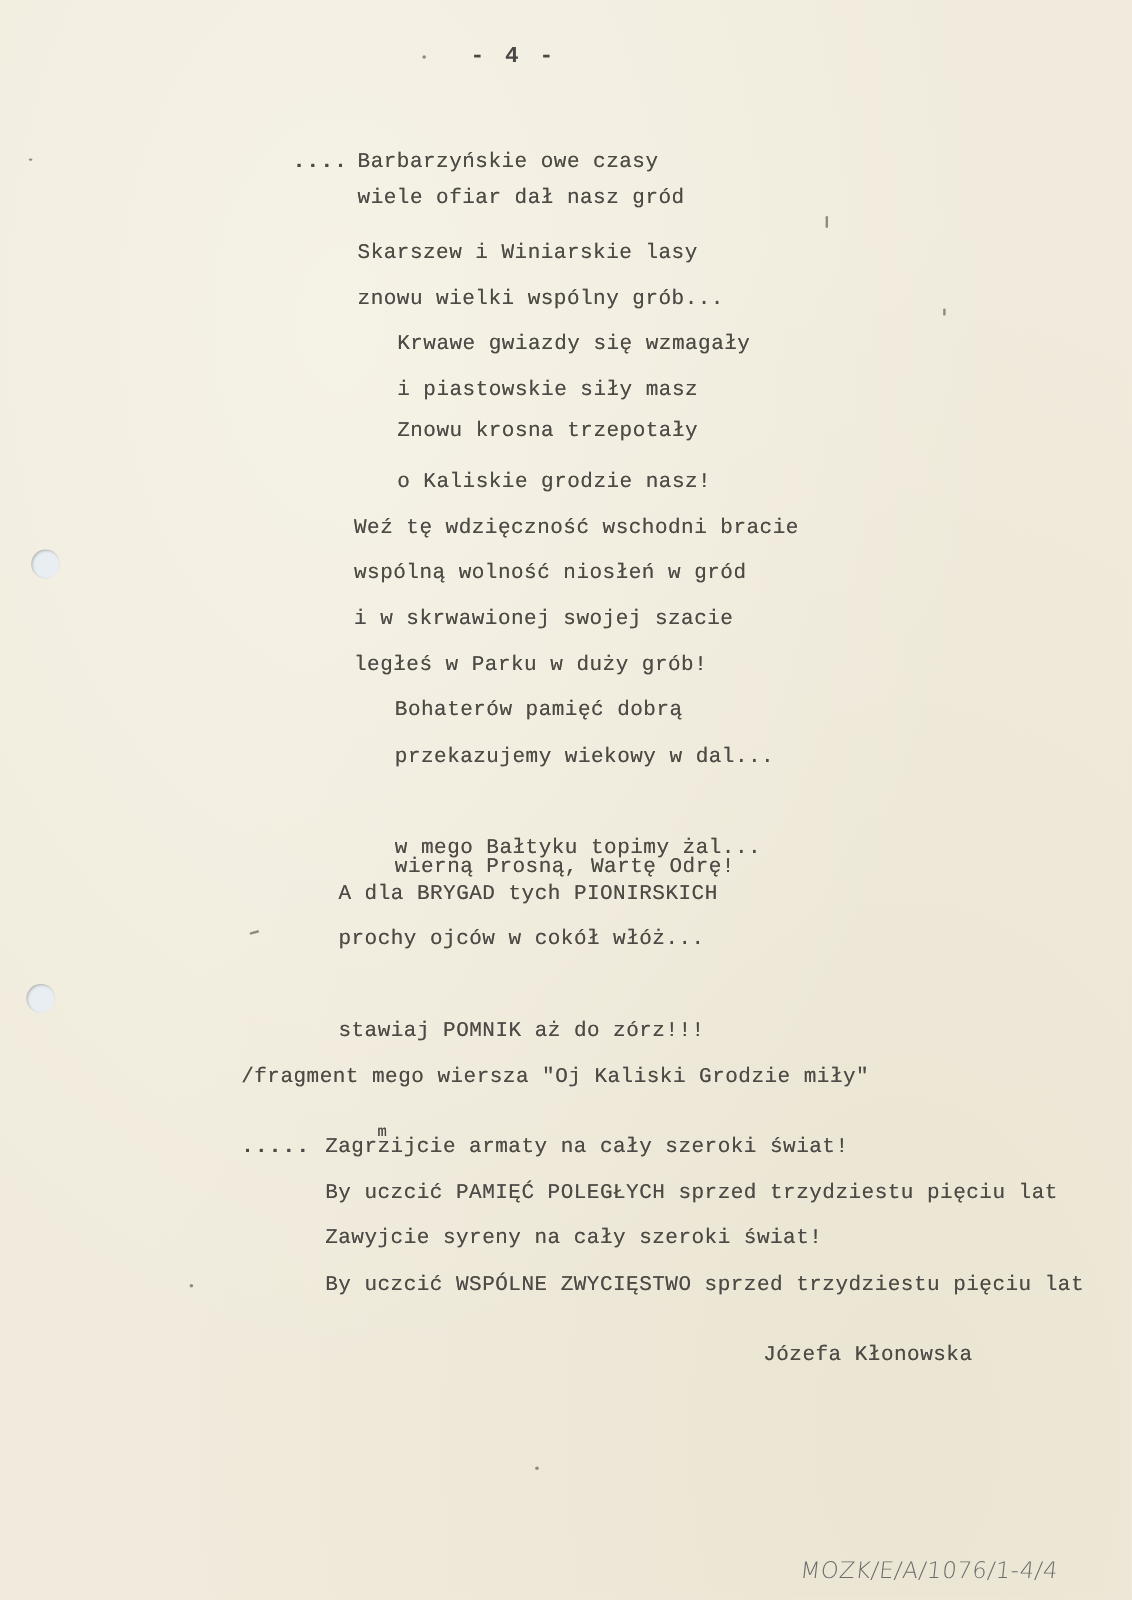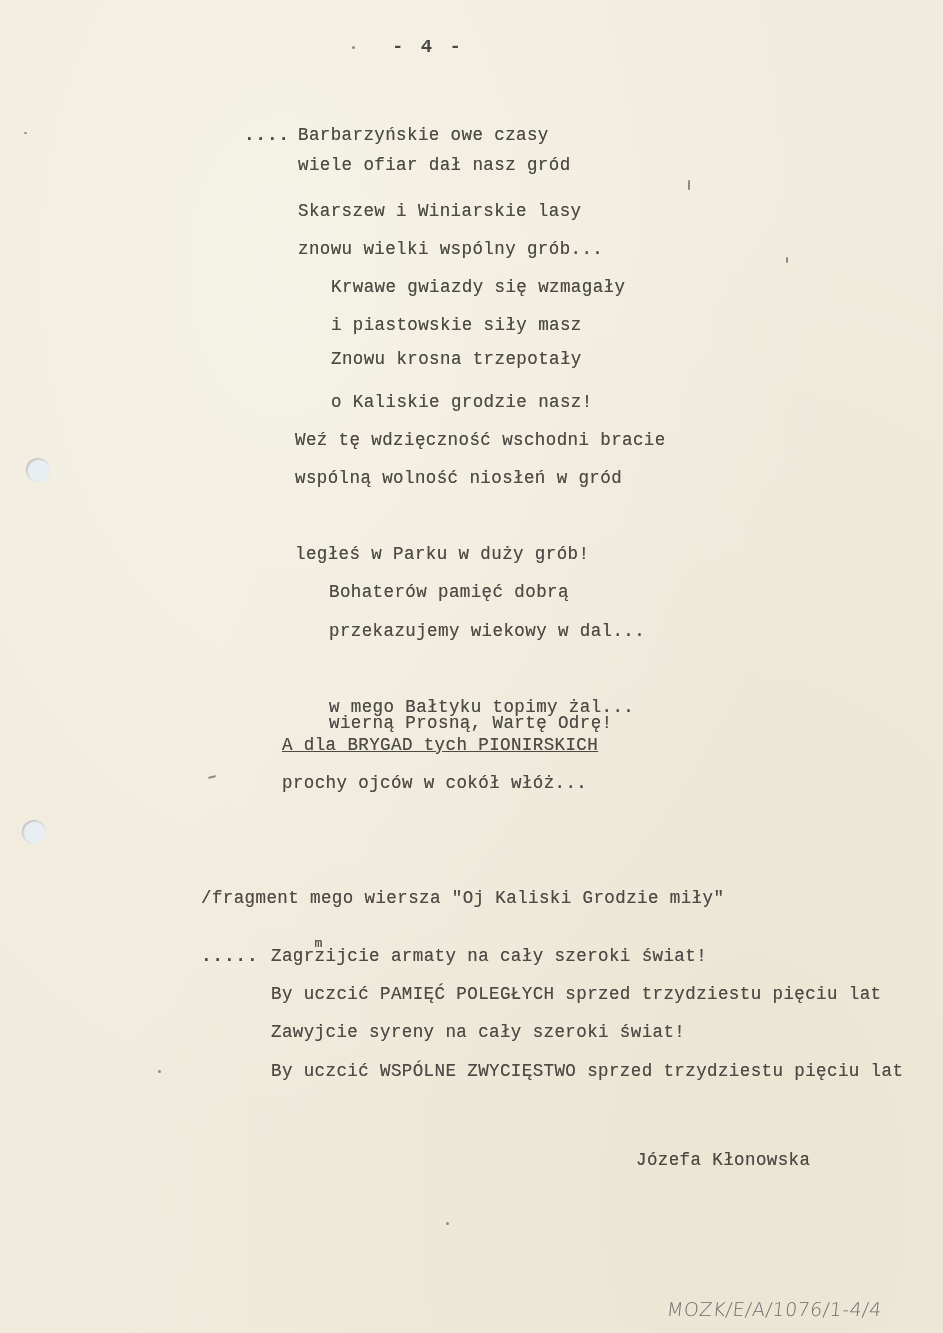--- a/index.html
+++ b/index.html
@@ -104,35 +104,37 @@
   <div class="line" style="left:298px; top:200px;">Skarszew i Winiarskie lasy</div>
   <div class="line" style="left:298px; top:238px;">znowu wielki wspólny grób...</div>
 
   <div class="line" style="left:331px; top:276px;">Krwawe gwiazdy się wzmagały</div>
   <div class="line" style="left:331px; top:314px;">i piastowskie siły masz</div>
   <div class="line" style="left:331px; top:336px;margin-top:12px;">Znowu krosna trzepotały</div>
   <div class="line" style="left:331px; top:391px;">o Kaliskie grodzie nasz!</div>
 
   <div class="line" style="left:295px; top:429px;">Weź tę wdzięczność wschodni bracie</div>
   <div class="line" style="left:295px; top:467px;">wspólną wolność niosłeń w gród</div>
+  <div class="line" style="left:295px; top:505px;">i w skrwawionej swojej szacie</div>
   <div class="line" style="left:295px; top:543px;">ległeś w Parku w duży grób!</div>
 
   <div class="line" style="left:329px; top:581px;">Bohaterów pamięć dobrą</div>
   <div class="line" style="left:329px; top:620px;text-align:right;">przekazujemy wiekowy w dal...</div>
   <div class="line" style="left:329px; top:664px;margin-top:48px;">wierną Prosną, Wartę Odrę!</div>
   <div class="line" style="left:329px; top:696px;">w mego Bałtyku topimy żal...</div>
 
-  <div class="line" style="left:282px; top:734px;text-decoration:underline;">A dla BRYGAD tych PIONIRSKICH</div>
+  <div class="line" style="left:282px; top:734px;">A dla BRYGAD tych PIONIRSKICH</div>
   <div class="line" style="left:282px; top:772px;">prochy ojców w cokół włóż...</div>
+  <div class="line" style="left:282px; top:848px;">stawiaj POMNIK aż do zórz!!!</div>
 
   <div class="line" style="left:201px; top:887px;">/fragment mego wiersza "Oj Kaliski Grodzie miły"</div>
 
   <div class="line dots" style="left:201px; top:945px;">.....</div>
   <div class="line" style="left:271px; top:945px;"><span>Zagr</span><span class="superscript-m"><span class="sup">m</span><span>z</span></span><span>ijcie armaty na cały szeroki świat!</span></div>
   <div class="line" style="left:271px; top:983px;">By uczcić PAMIĘĆ POLEGŁYCH sprzed trzydziestu pięciu lat</div>
   <div class="line" style="left:271px; top:1021px;">Zawyjcie syreny na cały szeroki świat!</div>
   <div class="line" style="left:271px; top:1060px;text-align:center;">By uczcić WSPÓLNE ZWYCIĘSTWO sprzed trzydziestu pięciu lat</div>
 
-  <div class="line" style="left:636px; top:1118px;margin-top:31px;">Józefa Kłonowska</div>
+  <div class="line" style="left:636px; top:1118px;">Józefa Kłonowska</div>
 
   <div class="archive-ref">MOZK/E/A/1076/1-4/4</div>
 
 </div>
 
 </body></html>

